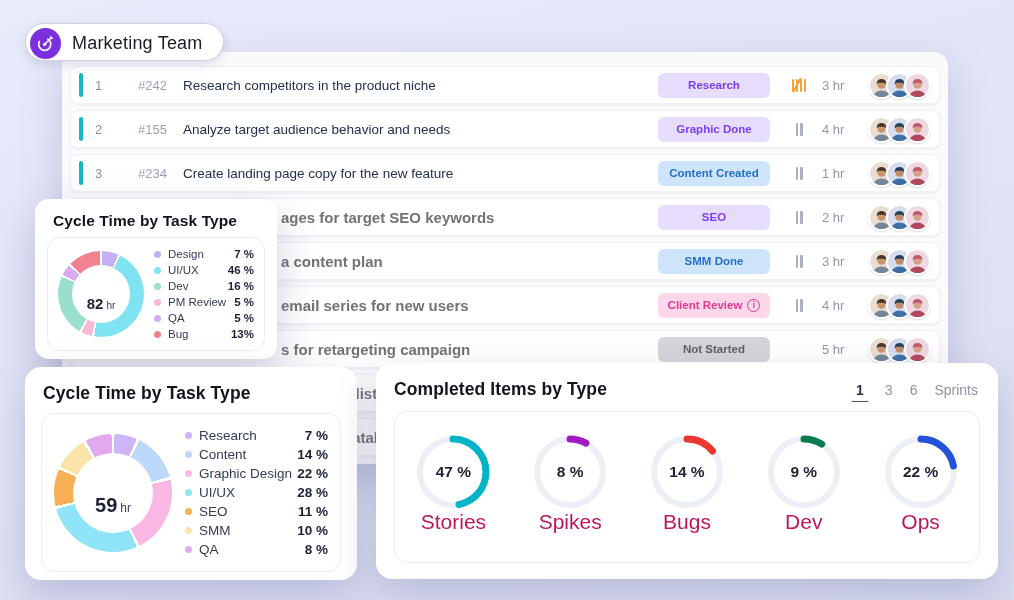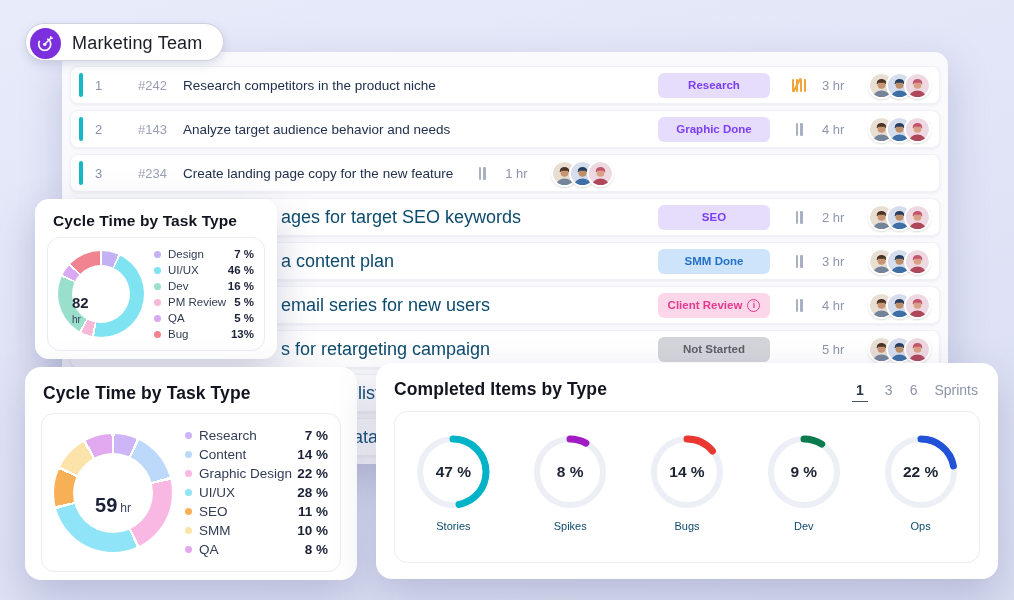--- a/index.html
+++ b/index.html
@@ -17,21 +17,21 @@
   
   .panel{position:absolute;left:62px;top:52px;width:886px;height:412px;background:#fafafd;
          border-radius:14px;box-shadow:0 14px 40px rgba(95,100,150,.28);z-index:1;overflow:hidden;}
   .rows{padding:14px 8px 0 8px;}
   .trow{position:relative;display:flex;align-items:center;height:38px;margin-bottom:6px;background:#fff;
         border:1px solid #f0f1f6;border-radius:8px;box-shadow:0 1px 3px rgba(30,35,80,.07);}
   .accent{width:4px;height:24px;border-radius:2px;background:#14b8c6;margin-left:8px;flex:none;}
   .num{width:20px;margin-left:12px;font-size:13px;color:#8b92a6;flex:none;}
   .rid{width:42px;margin-left:10px;text-align:right;font-size:13px;color:#9aa0b4;flex:none;}
   .title{margin-left:16px;font-size:13.5px;font-weight:500;color:#22304e;white-space:nowrap;}
-  .frag{position:absolute;top:50%;transform:translateY(-50%);font-size:18px;font-weight:400;color:#0c4a6e;white-space:nowrap;}
+  .frag{position:absolute;top:50%;transform:translateY(-50%);font-size:15px;font-weight:700;color:#737373;white-space:nowrap;}
   .badge{margin-left:auto;width:112px;height:25px;border-radius:6px;display:flex;align-items:center;justify-content:center;
          gap:5px;font-size:11.5px;font-weight:bold;flex:none;cursor:pointer;}
   .badge.purple{background:#e6dcfb;color:#7a3ff0;}
   .badge.blue{background:#cde4fa;color:#2470c8;}
   .badge.pink{background:#fcd7e9;color:#e23a8e;}
   .badge.gray{background:#d4d5da;color:#5c5e66;}
   .info{width:13px;height:13px;border:1.3px solid currentColor;border-radius:50%;font-size:8.5px;font-weight:bold;
         display:inline-flex;align-items:center;justify-content:center;font-style:normal;}
   .t5,.t2,.t0{width:26px;margin-left:16px;display:inline-flex;justify-content:center;gap:2px;position:relative;flex:none;}
   .t5 i{width:2px;height:13px;background:#f2a437;border-radius:1px;display:inline-block;}
@@ -52,21 +52,21 @@
   .card.mid{left:35px;top:199px;width:242px;height:160px;z-index:10;border-radius:14px;}
   .card.mid .card-title{margin:13px 0 7px 18px;font-size:15.5px;}
   .card.mid .inner{margin:0 12px;padding:8px 10px;gap:10px;}
   .card.bl{left:25px;top:367px;width:332px;height:213px;z-index:20;}
   .card.bl .card-title{margin:16px 0 9px 18px;font-size:17.5px;}
   .card.bl .inner{margin:0 16px;padding:12px 12px;gap:13px;}
 
   .donut{position:relative;border-radius:50%;flex:none;}
   .dcenter{position:absolute;background:#fff;border-radius:50%;display:flex;align-items:baseline;justify-content:center;gap:3px;}
   .card.mid .donut{width:86px;height:86px;}
-  .card.mid .dcenter{inset:14px;padding-top:30px;flex-direction:column;}
+  .card.mid .dcenter{inset:14px;padding-top:30px;}
   .card.bl .donut{width:118px;height:118px;}
   .card.bl .dcenter{inset:19px;padding-top:41px;}
   .dval{font-weight:bold;color:#1b2236;}
   .dunit{color:#3a4257;}
   .card.mid .dval{font-size:15px;} .card.mid .dunit{font-size:10px;}
   .card.bl .dval{font-size:20px;} .card.bl .dunit{font-size:12px;}
 
   .legend{flex:1;}
   .li{display:flex;align-items:center;}
   .card.mid .li{height:16px;font-size:11.5px;}
@@ -78,21 +78,21 @@
   .card.br{left:376px;top:363px;width:622px;height:216px;z-index:20;}
   .card.br .chead{display:flex;align-items:baseline;margin:16px 20px 9px 18px;}
   .card.br .card-title{font-size:17.5px;}
   .sprints{margin-left:auto;display:flex;align-items:baseline;gap:17px;font-size:14px;color:#8d94a8;}
   .sopt{cursor:pointer;padding-bottom:3px;}
   .sopt.active{color:#2a3248;font-weight:bold;border-bottom:1.6px solid #4a5266;padding:0 4px 3px;}
   .ring-row{margin:0 18px;height:152px;justify-content:space-around;align-items:flex-start;padding-top:22px;}
   .ritem{display:flex;flex-direction:column;align-items:center;width:100px;}
   .rwrap{position:relative;width:76px;height:76px;}
   .rpct{position:absolute;inset:0;display:flex;align-items:center;justify-content:center;font-size:15.5px;font-weight:bold;color:#1d2433;}
-  .rlab{margin-top:10px;font-size:11px;color:#0c4a6e;}
+  .rlab{font-size:21px;color:#be185d;}
 </style>
 </head>
 <body>
 
 <div class="stage">
 
   <div class="pill">
     <span class="ticon">
       <svg viewBox="0 0 24 24" width="19" height="19">
         <circle cx="11" cy="13" r="7.6" fill="none" stroke="#fff" stroke-width="2.1" stroke-dasharray="36 12" stroke-dashoffset="9" stroke-linecap="round"></circle>
@@ -145,21 +145,21 @@
                 <circle cx="16" cy="15" r="5.5" fill="#d9a184"></circle>
                 <path d="M9.5 12 a6.5 5 0 0 1 13 0 z" fill="#c2566e"></path>
                 <path d="M4 33 a12 10 0 0 1 24 0 z" fill="#b0485c"></path>
               </svg>
             </span>
           </span>
         </div>
         <div class="trow">
           <span class="accent"></span>
             <span class="num">2</span>
-            <span class="rid">#143</span>
+            <span class="rid">#155</span>
             <span class="title">Analyze target audience behavior and needs</span>
           <span class="badge purple">Graphic Done</span>
              <span class="t2">
             <i></i>
             <i></i>
           </span>
              <span class="hrs">4 hr</span>
              <span class="avs">
             <span class="av">
               <svg viewBox="0 0 32 32">
@@ -188,20 +188,21 @@
                 <path d="M4 33 a12 10 0 0 1 24 0 z" fill="#b0485c"></path>
               </svg>
             </span>
           </span>
         </div>
         <div class="trow">
           <span class="accent"></span>
             <span class="num">3</span>
             <span class="rid">#234</span>
             <span class="title">Create landing page copy for the new feature</span>
+          <span class="badge blue">Content Created</span>
              <span class="t2">
             <i></i>
             <i></i>
           </span>
              <span class="hrs">1 hr</span>
              <span class="avs">
             <span class="av">
               <svg viewBox="0 0 32 32">
                 <circle cx="16" cy="16" r="16" fill="#e9ded2"></circle>
                 <path d="M9 15 a7 7 0 0 1 14 0 v-1 h-14 z" fill="#4a3426"></path>

